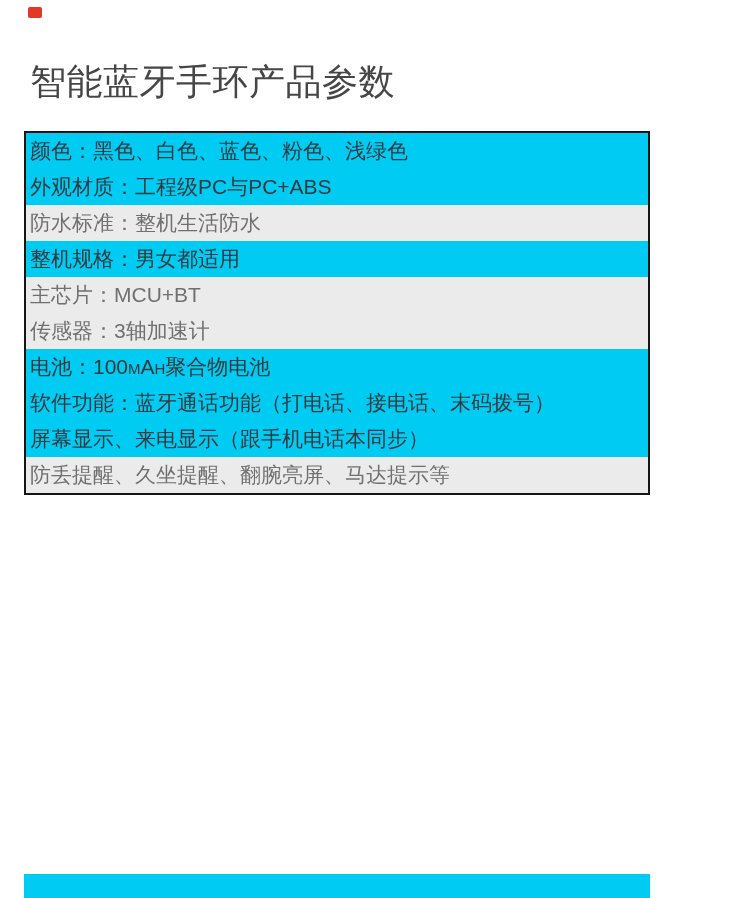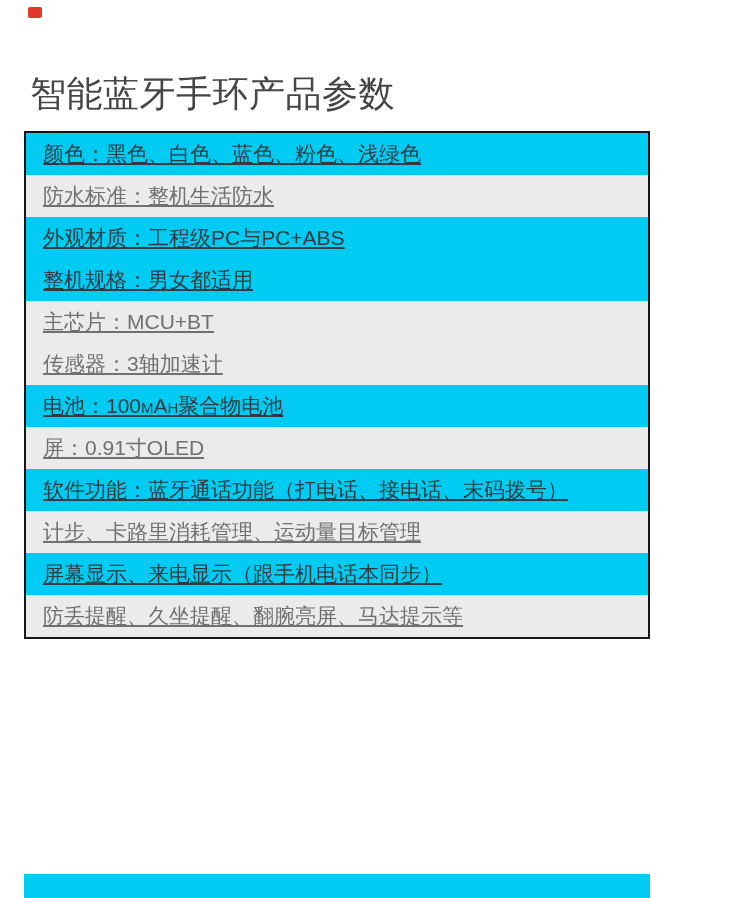--- a/index.html
+++ b/index.html
@@ -20,45 +20,44 @@
     left: 28px;
     top: 7px;
     width: 14px;
     height: 11px;
     background: var(--badge, #e2382a);
     border-radius: 2px;
   }
   .title {
     position: absolute;
     left: 30px;
-    top: 70px;
+    top: 58px;
     margin: 0;
     font-size: 36px;
     font-weight: 400;
     letter-spacing: 0.5px;
     color: var(--title_color, #464646);
     white-space: nowrap;
   }
   .spec-table {
     position: absolute;
     left: 24px;
     top: 131px;
     width: 622px;
     border: 2px solid var(--table_border, #161616);
   }
   .spec-row {
-    height: 42px;
+    height: 36px;
     display: flex;
     align-items: center;
-    padding-left: 17px;
+    padding-left: 4px;
     font-size: 21px;
     font-variant: small-caps;
     white-space: nowrap;
     overflow: hidden;
-    text-decoration: underline;
   }
   .spec-row.cyan {
     background: var(--accent_cyan, #00cbf2);
     color: var(--text_on_cyan, #333940);
   }
   .spec-row.gray {
     background: var(--row_gray, #ebebeb);
     color: var(--text_on_gray, #707070);
   }
   .footer-bar {
@@ -74,28 +73,26 @@
 <body>
 
 <div class="page" style="--page_bg: #ffffff; --accent_cyan: #00cbf2; --row_gray: #ebebeb; --text_on_cyan: #333940; --text_on_gray: #707070; --table_border: #161616; --title_color: #464646; --badge: #e2382a;">
 
   <div class="brand-badge"></div>
 
   <h1 class="title">智能蓝牙手环产品参数</h1>
 
   <div class="spec-table" id="spec-table">
       <div class="spec-row cyan">颜色：黑色、白色、蓝色、粉色、浅绿色</div>
+      <div class="spec-row cyan">外观材质：工程级PC与PC+ABS</div>
       <div class="spec-row gray">防水标准：整机生活防水</div>
-      <div class="spec-row cyan">外观材质：工程级PC与PC+ABS</div>
       <div class="spec-row cyan">整机规格：男女都适用</div>
       <div class="spec-row gray">主芯片：MCU+BT</div>
       <div class="spec-row gray">传感器：3轴加速计</div>
       <div class="spec-row cyan">电池：100mAh聚合物电池</div>
-      <div class="spec-row gray">屏：0.91寸OLED</div>
       <div class="spec-row cyan">软件功能：蓝牙通话功能（打电话、接电话、末码拨号）</div>
-      <div class="spec-row gray">计步、卡路里消耗管理、运动量目标管理</div>
       <div class="spec-row cyan">屏幕显示、来电显示（跟手机电话本同步）</div>
       <div class="spec-row gray">防丢提醒、久坐提醒、翻腕亮屏、马达提示等</div>
     </div>
 
   <div class="footer-bar"></div>
 
 </div>
 
 </body></html>

